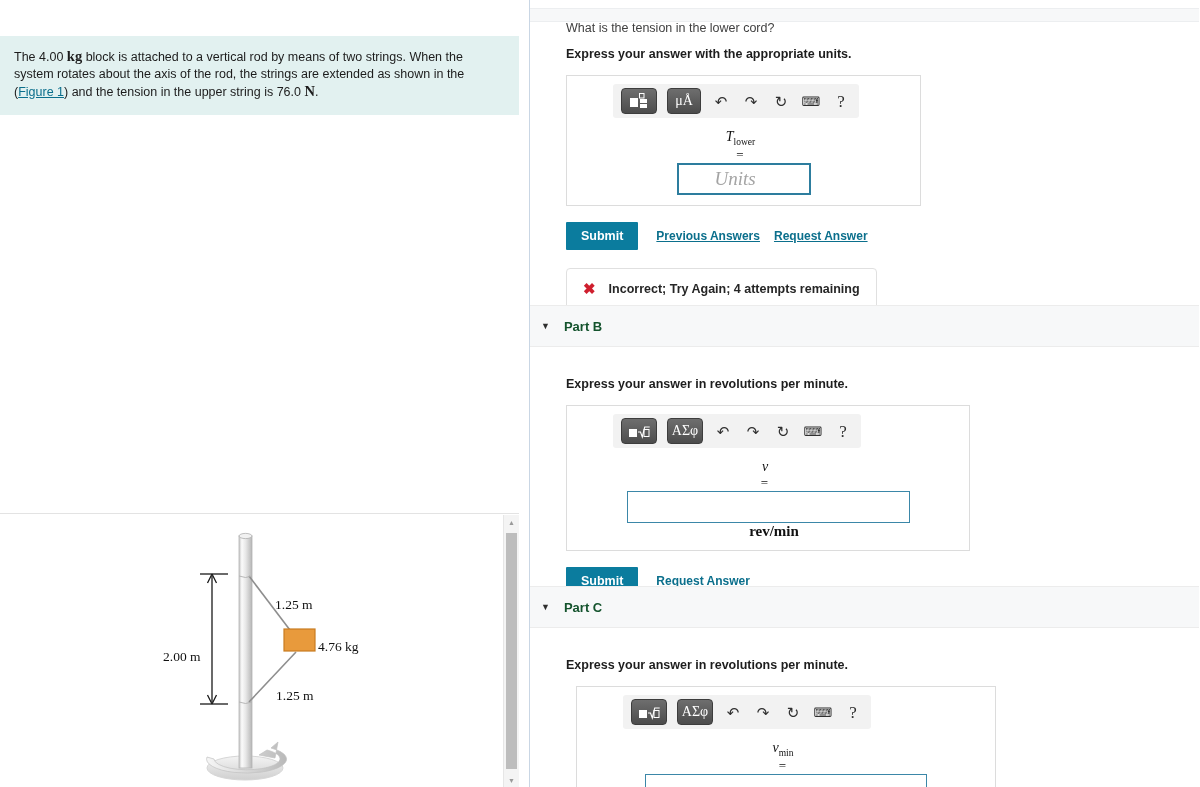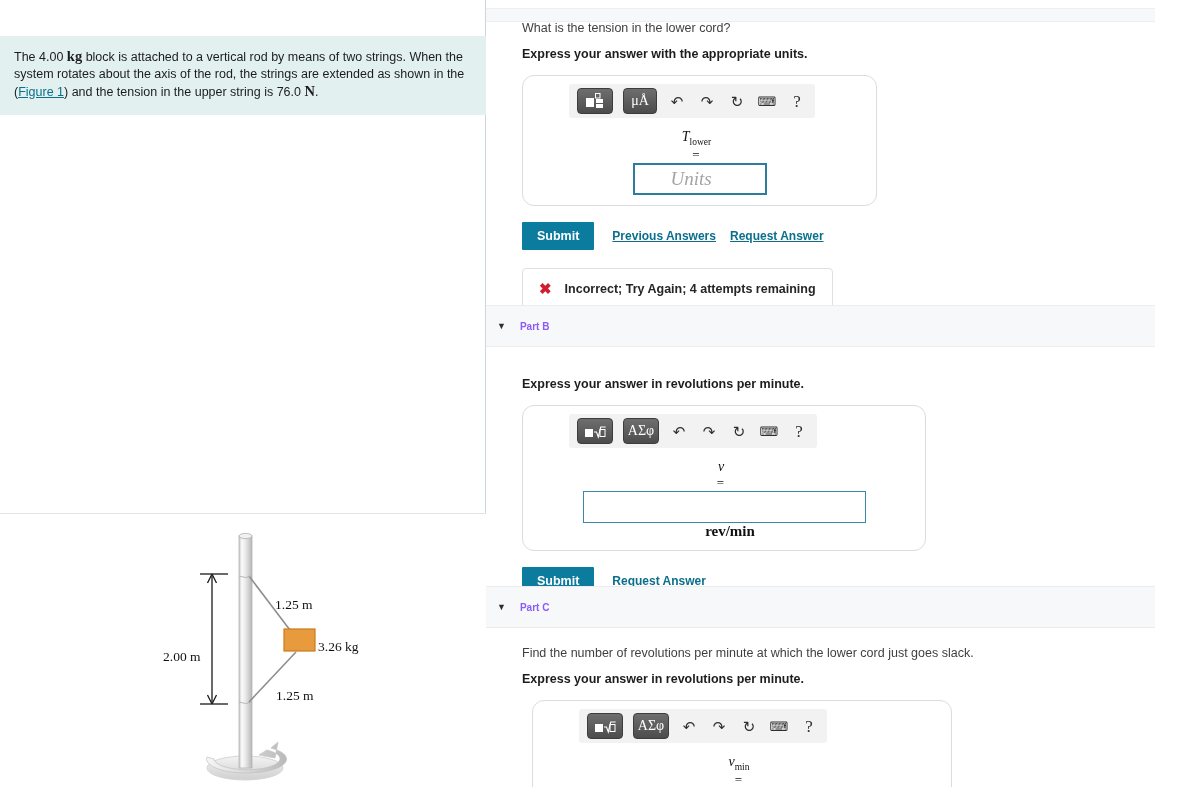--- a/index.html
+++ b/index.html
@@ -12,21 +12,21 @@
     width: 1200px;
     height: 787px;
     overflow: hidden;
     position: relative;
   }
 
   
   .page { display: flex; width: 1200px; height: 787px; }
 
   .left-pane {
-    width: 486px;
+    width: 530px;
     height: 787px;
     position: relative;
     background: #ffffff;
     border-right: 1px solid #c9d6e4;
     box-sizing: border-box;
   }
   .right-pane {
     width: 669px;
     height: 787px;
     position: relative;
@@ -131,21 +131,21 @@
   }
   .q-instr {
     font-size: 12.5px;
     color: #1d1d1d;
     font-weight: bold;
     margin: 0;
   }
 
   .answer-box {
     border: 1px solid #dcdcdc;
-    border-radius: 12px;
+    border-radius: 0;
     background: #fff;
     box-sizing: border-box;
     padding: 8px 12px 10px 12px;
   }
   .mini-toolbar {
     background: #f2f2f2;
     border-radius: 3px;
     display: flex;
     align-items: center;
     padding: 4px 8px;
@@ -254,21 +254,21 @@
     display: flex;
     align-items: center;
     box-sizing: border-box;
   }
   .caret {
     margin-left: 11px;
     margin-right: 14px;
     color: #2f2f2f;
     font-size: 9px;
   }
-  .part-label { font-size: 10px; font-weight: bold; color: #8b5cf6; }
+  .part-label { font-size: 13px; font-weight: bold; color: #14532d; }
 
   .abs { position: absolute; }
 </style>
 </head>
 <body>
 
 <div class="page">
 
   <div class="left-pane">
 
@@ -314,21 +314,21 @@
         <line x1="212" y1="62" x2="212" y2="188" stroke="#1a1a1a" stroke-width="1.3"></line>
         <path d="M212,60 l-4.5,9 M212,60 l4.5,9" stroke="#1a1a1a" stroke-width="1.3" fill="none"></path>
         <path d="M212,190 l-4.5,-9 M212,190 l4.5,-9" stroke="#1a1a1a" stroke-width="1.3" fill="none"></path>
         <line x1="200" y1="60" x2="228" y2="60" stroke="#1a1a1a" stroke-width="1.3"></line>
         <line x1="200" y1="190" x2="228" y2="190" stroke="#1a1a1a" stroke-width="1.3"></line>
       </svg>
 
       <div class="abs" style="left:163px; top:135px; font-family:'Liberation Serif',serif; font-size:13.5px; color:#111;">2.00 m</div>
       <div class="abs" style="left:275px; top:83px; font-family:'Liberation Serif',serif; font-size:13.5px; color:#111;">1.25 m</div>
       <div class="abs" style="left:276px; top:174px; font-family:'Liberation Serif',serif; font-size:13.5px; color:#111;">1.25 m</div>
-      <div class="abs" style="left:318px; top:125px; font-family:'Liberation Serif',serif; font-size:13.5px; color:#111;">3.26 kg</div>
+      <div class="abs" style="left:318px; top:125px; font-family:'Liberation Serif',serif; font-size:13.5px; color:#111;">4.76 kg</div>
 
       <div class="fig-scrollbar">
         <div class="fig-sb-arrow up">
           <span>▲</span>
         </div>
         <div class="fig-sb-thumb"></div>
         <div class="fig-sb-arrow down">
           <span>▼</span>
         </div>
       </div>
@@ -422,21 +422,20 @@
         <a class="link">Request Answer</a>
       </div>
     </div>
 
     <div class="part-header abs" style="left:0; top:586px; width:669px;">
       <span class="caret">▼</span>
       <span class="part-label">Part C</span>
     </div>
 
     <div class="abs" style="left:36px; top:646px; width:620px;">
-      <p class="q-text">Find the number of revolutions per minute at which the lower cord just goes slack.</p>
       <p class="q-instr" style="margin-top:12px;">Express your answer in revolutions per minute.</p>
 
       <div class="answer-box" style="margin-top:14px; width:420px; margin-left:10px;">
         <div class="mini-toolbar">
           <div class="tb-btn sq">
             <svg width="22" height="17" viewBox="0 0 22 17">
               <rect x="1" y="6" width="8" height="8" fill="#fff"></rect>
               <path d="M10,9 l2.5,0 l1.8,5 l2.4,-10 l5,0" fill="none" stroke="#fff" stroke-width="1.1"></path>
               <rect x="16" y="6.5" width="5" height="7" fill="none" stroke="#fff" stroke-width="1"></rect>
             </svg>

